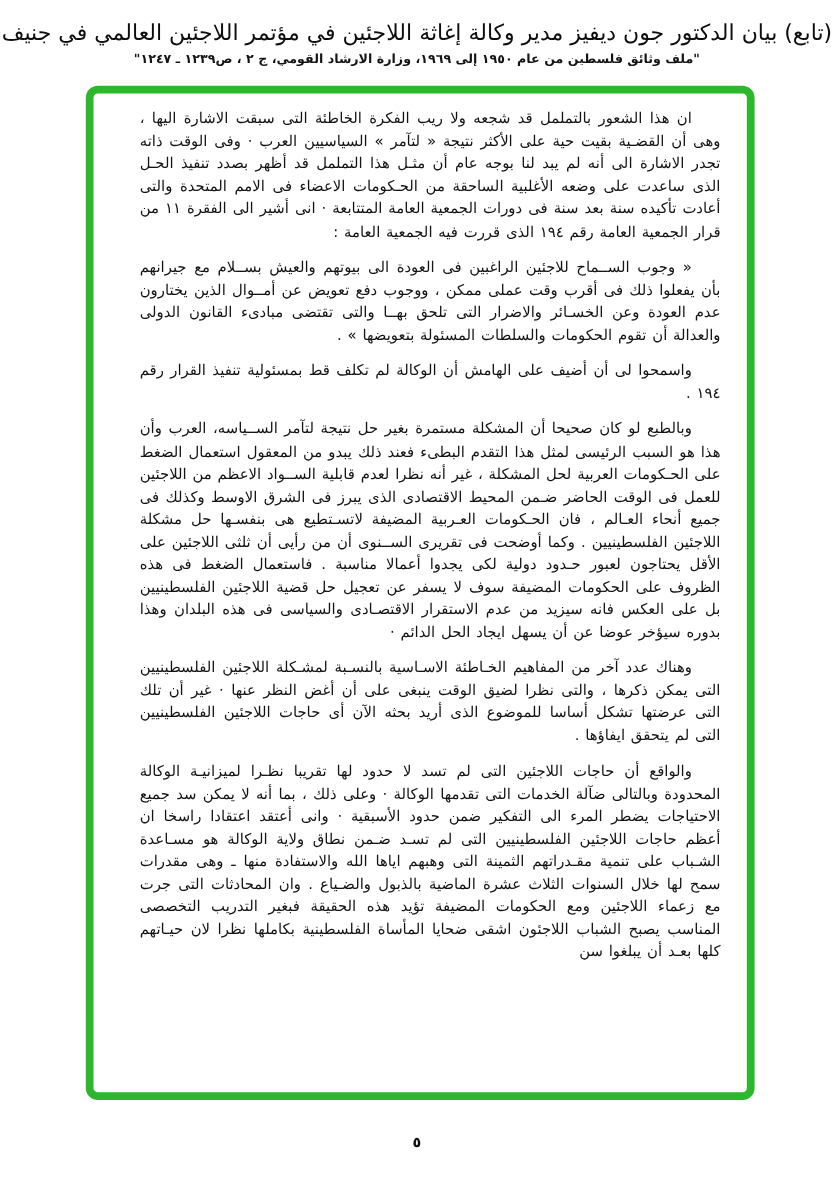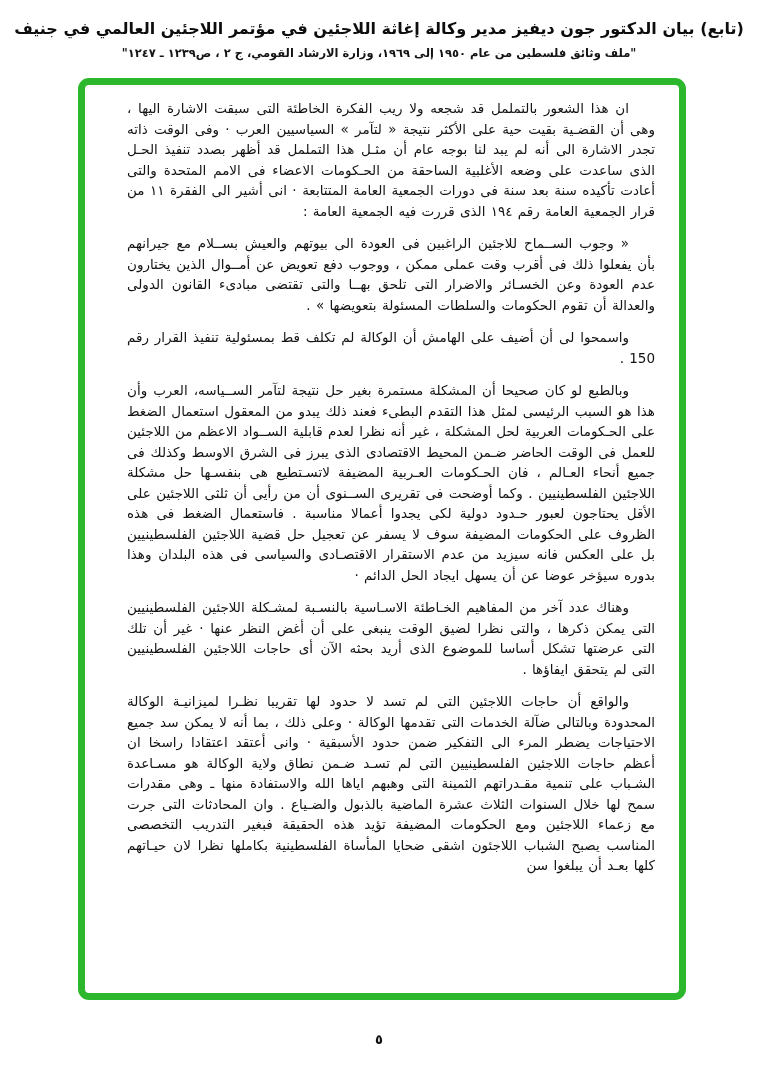--- a/index.html
+++ b/index.html
@@ -18,22 +18,22 @@
   
   .header {
     position: absolute;
     top: 18px;
     right: 0;
     left: 0;
     text-align: center;
     color: #0d0d0d;
   }
   .header-title {
-    font-size: 16px;
-    font-weight: bold;
+    font-size: 20px;
+    font-weight: normal;
     letter-spacing: 0.2px;
     line-height: 22px;
   }
   .header-citation {
     margin-top: 6px;
     font-size: 11.5px;
     font-weight: bold;
     color: #141414;
   }
   
@@ -85,21 +85,21 @@
 
   <div class="header">
     <div class="header-title">(تابع) بيان الدكتور جون ديفيز مدير وكالة إغاثة اللاجئين في مؤتمر اللاجئين العالمي في جنيف</div>
     <div class="header-citation">"ملف وثائق فلسطين من عام ١٩٥٠ إلى ١٩٦٩، وزارة الارشاد القومي، ج ٢ ، ص١٢٣٩ ـ ١٢٤٧"</div>
   </div>
 
   <div class="text-frame">
     <div class="text-inner">
       <p class="body-paragraph">ان هذا الشعور بالتململ قد شجعه ولا ريب الفكرة الخاطئة التى سبقت الاشارة اليها ، وهى أن القضـية بقيت حية على الأكثر نتيجة « لتآمر » السياسيين العرب · وفى الوقت ذاته تجدر الاشارة الى أنه لم يبد لنا بوجه عام أن مثـل هذا التململ قد أظهر بصدد تنفيذ الحـل الذى ساعدت على وضعه الأغلبية الساحقة من الحـكومات الاعضاء فى الامم المتحدة والتى أعادت تأكيده سنة بعد سنة فى دورات الجمعية العامة المتتابعة · انى أشير الى الفقرة ١١ من قرار الجمعية العامة رقم ١٩٤ الذى قررت فيه الجمعية العامة :</p>
       <p class="body-paragraph">« وجوب الســماح للاجئين الراغبين فى العودة الى بيوتهم والعيش بســلام مع جيرانهم بأن يفعلوا ذلك فى أقرب وقت عملى ممكن ، ووجوب دفع تعويض عن أمــوال الذين يختارون عدم العودة وعن الخسـائر والاضرار التى تلحق بهــا والتى تقتضى مبادىء القانون الدولى والعدالة أن تقوم الحكومات والسلطات المسئولة بتعويضها » .</p>
-      <p class="body-paragraph">واسمحوا لى أن أضيف على الهامش أن الوكالة لم تكلف قط بمسئولية تنفيذ القرار رقم 150 .</p>
+      <p class="body-paragraph">واسمحوا لى أن أضيف على الهامش أن الوكالة لم تكلف قط بمسئولية تنفيذ القرار رقم ١٩٤ .</p>
       <p class="body-paragraph">وبالطبع لو كان صحيحا أن المشكلة مستمرة بغير حل نتيجة لتآمر الســياسه، العرب وأن هذا هو السبب الرئيسى لمثل هذا التقدم البطىء فعند ذلك يبدو من المعقول استعمال الضغط على الحـكومات العربية لحل المشكلة ، غير أنه نظرا لعدم قابلية الســواد الاعظم من اللاجئين للعمل فى الوقت الحاضر ضـمن المحيط الاقتصادى الذى يبرز فى الشرق الاوسط وكذلك فى جميع أنحاء العـالم ، فان الحـكومات العـربية المضيفة لاتسـتطيع هى بنفسـها حل مشكلة اللاجئين الفلسطينيين . وكما أوضحت فى تقريرى الســنوى أن من رأيى أن ثلثى اللاجئين على الأقل يحتاجون لعبور حـدود دولية لكى يجدوا أعمالا مناسبة . فاستعمال الضغط فى هذه الظروف على الحكومات المضيفة سوف لا يسفر عن تعجيل حل قضية اللاجئين الفلسطينيين بل على العكس فانه سيزيد من عدم الاستقرار الاقتصـادى والسياسى فى هذه البلدان وهذا بدوره سيؤخر عوضا عن أن يسهل ايجاد الحل الدائم ·</p>
       <p class="body-paragraph">وهناك عدد آخر من المفاهيم الخـاطئة الاسـاسية بالنسـبة لمشـكلة اللاجئين الفلسطينيين التى يمكن ذكرها ، والتى نظرا لضيق الوقت ينبغى على أن أغض النظر عنها · غير أن تلك التى عرضتها تشكل أساسا للموضوع الذى أريد بحثه الآن أى حاجات اللاجئين الفلسطينيين التى لم يتحقق ايفاؤها .</p>
       <p class="body-paragraph">والواقع أن حاجات اللاجئين التى لم تسد لا حدود لها تقريبا نظـرا لميزانيـة الوكالة المحدودة وبالتالى ضآلة الخدمات التى تقدمها الوكالة · وعلى ذلك ، بما أنه لا يمكن سد جميع الاحتياجات يضطر المرء الى التفكير ضمن حدود الأسبقية · وانى أعتقد اعتقادا راسخا ان أعظم حاجات اللاجئين الفلسطينيين التى لم تسـد ضـمن نطاق ولاية الوكالة هو مسـاعدة الشـباب على تنمية مقـدراتهم الثمينة التى وهبهم اياها الله والاستفادة منها ـ وهى مقدرات سمح لها خلال السنوات الثلاث عشرة الماضية بالذبول والضـياع . وان المحادثات التى جرت مع زعماء اللاجئين ومع الحكومات المضيفة تؤيد هذه الحقيقة فبغير التدريب التخصصى المناسب يصبح الشباب اللاجئون اشقى ضحايا المأساة الفلسطينية بكاملها نظرا لان حيـاتهم كلها بعـد أن يبلغوا سن</p>
     </div>
   </div>
 
   <div class="page-number">٥</div>
 
 </div>
 

